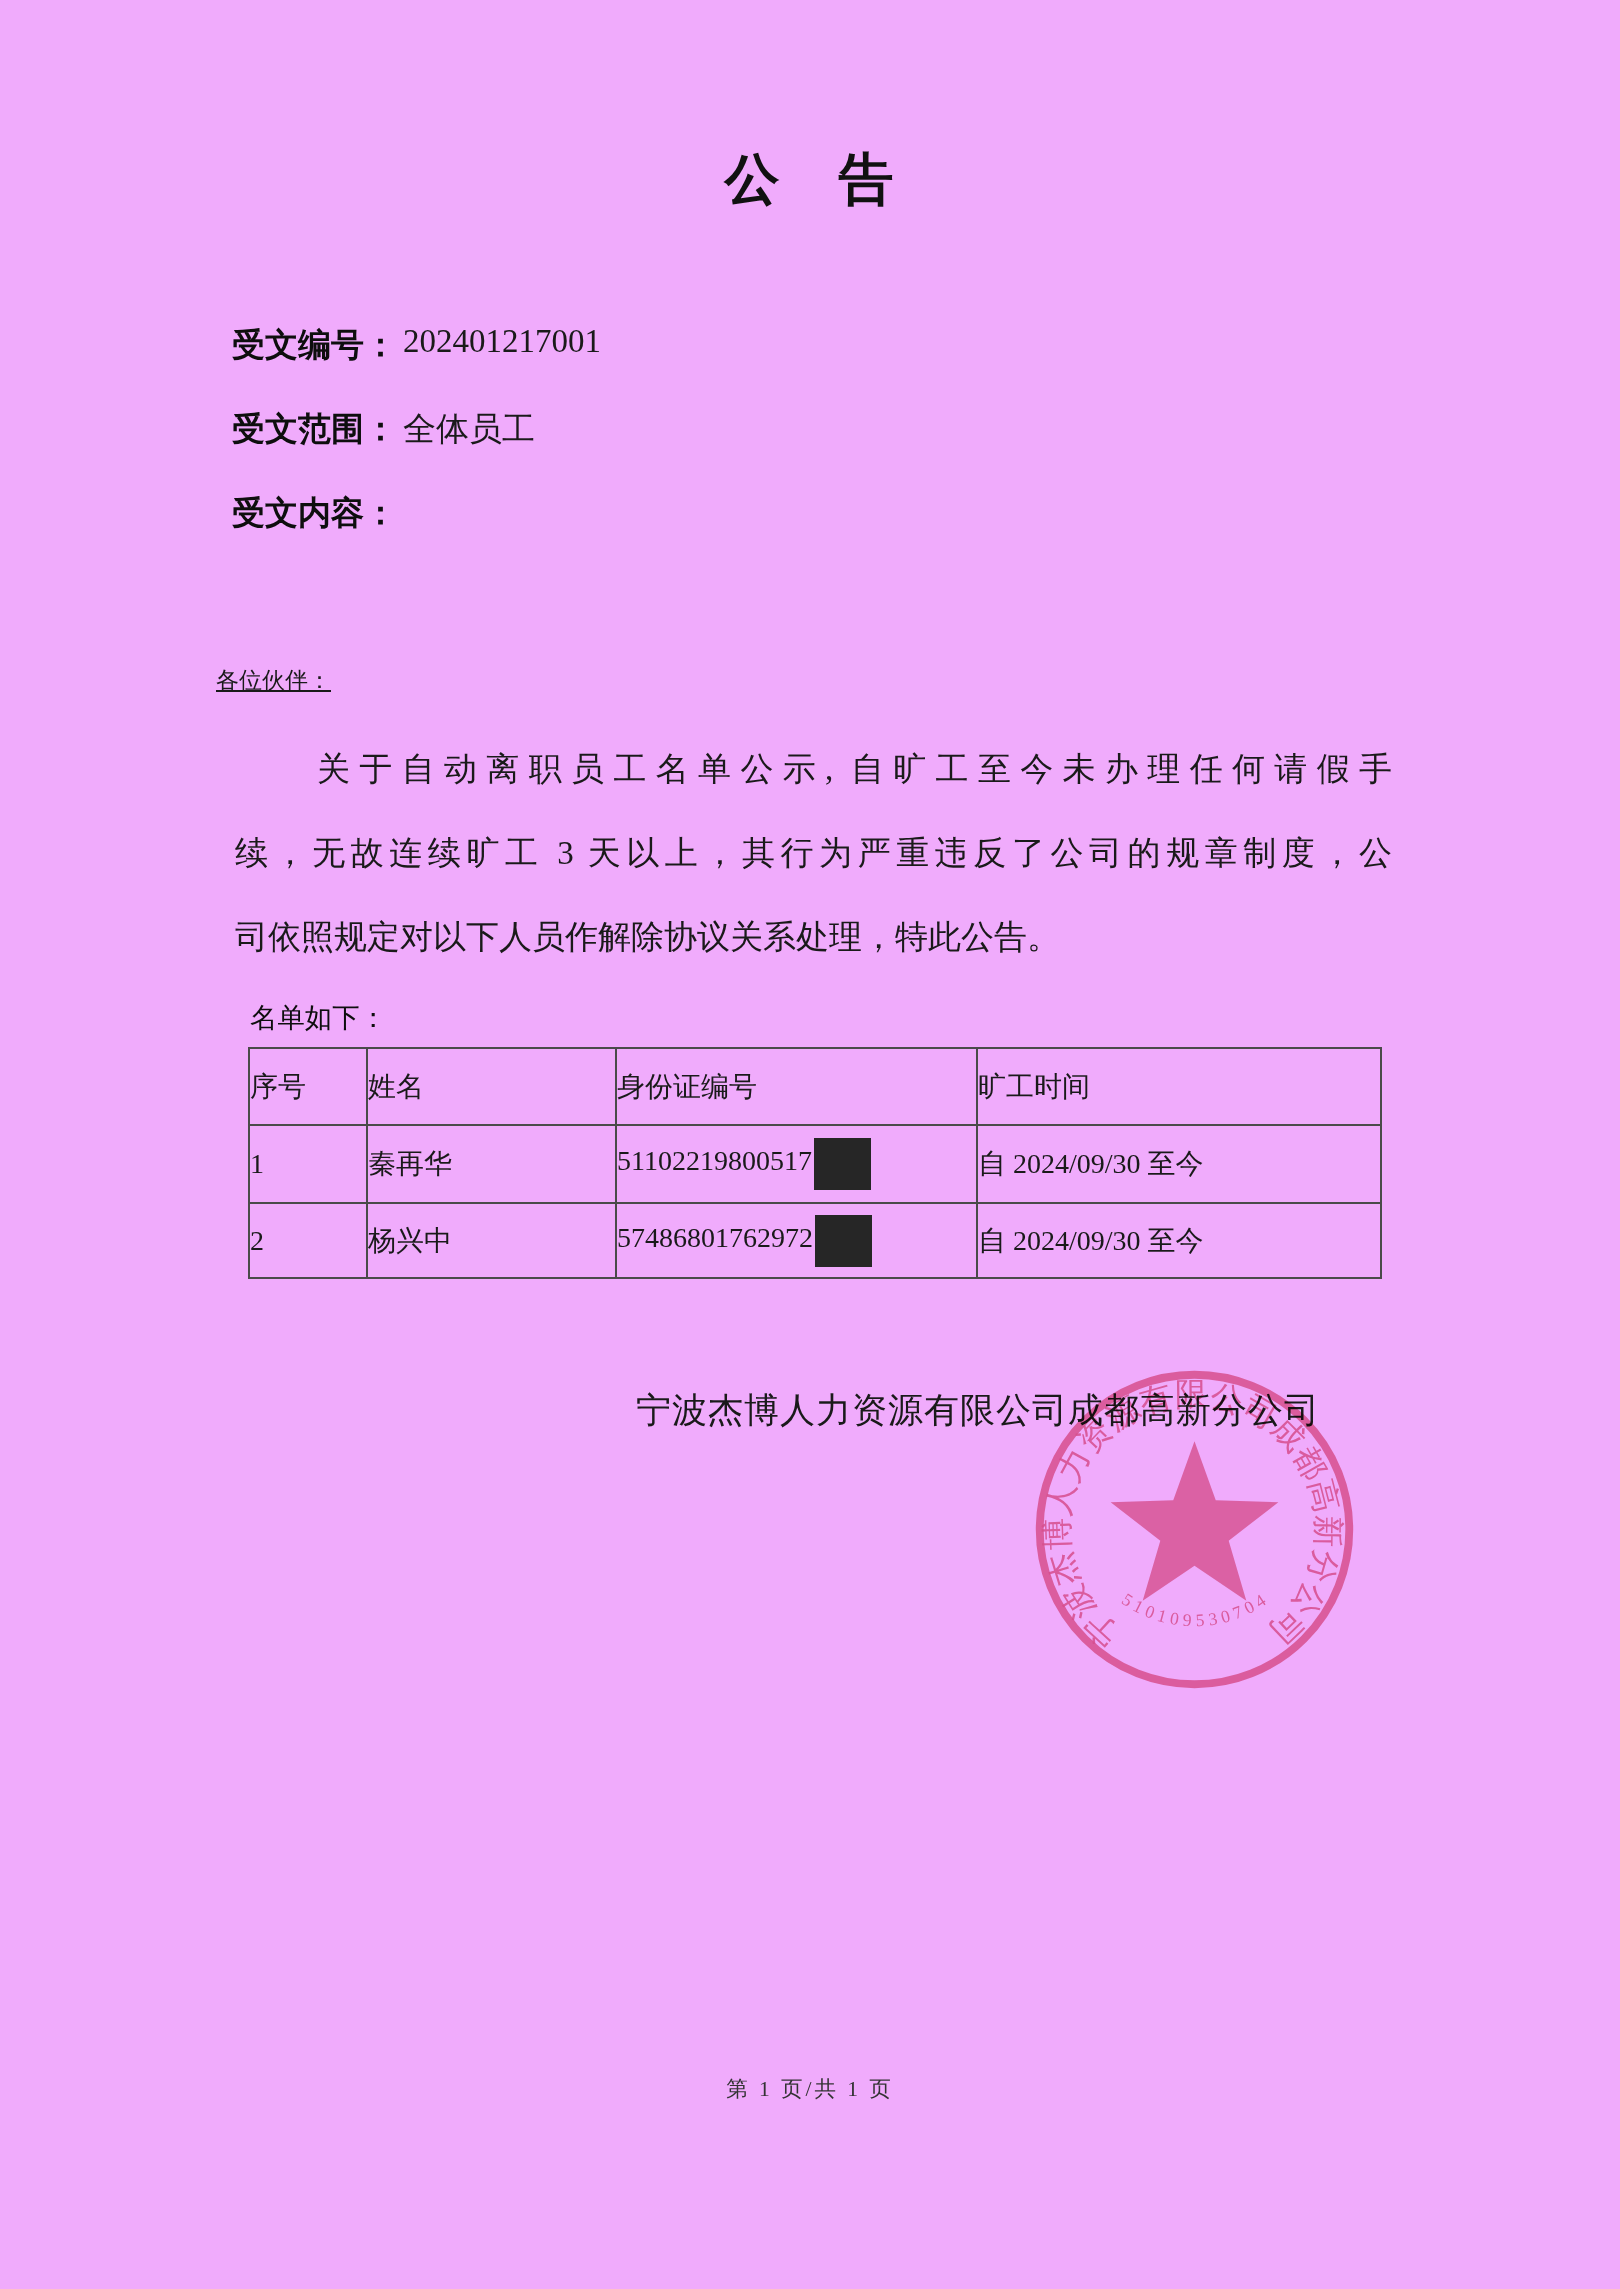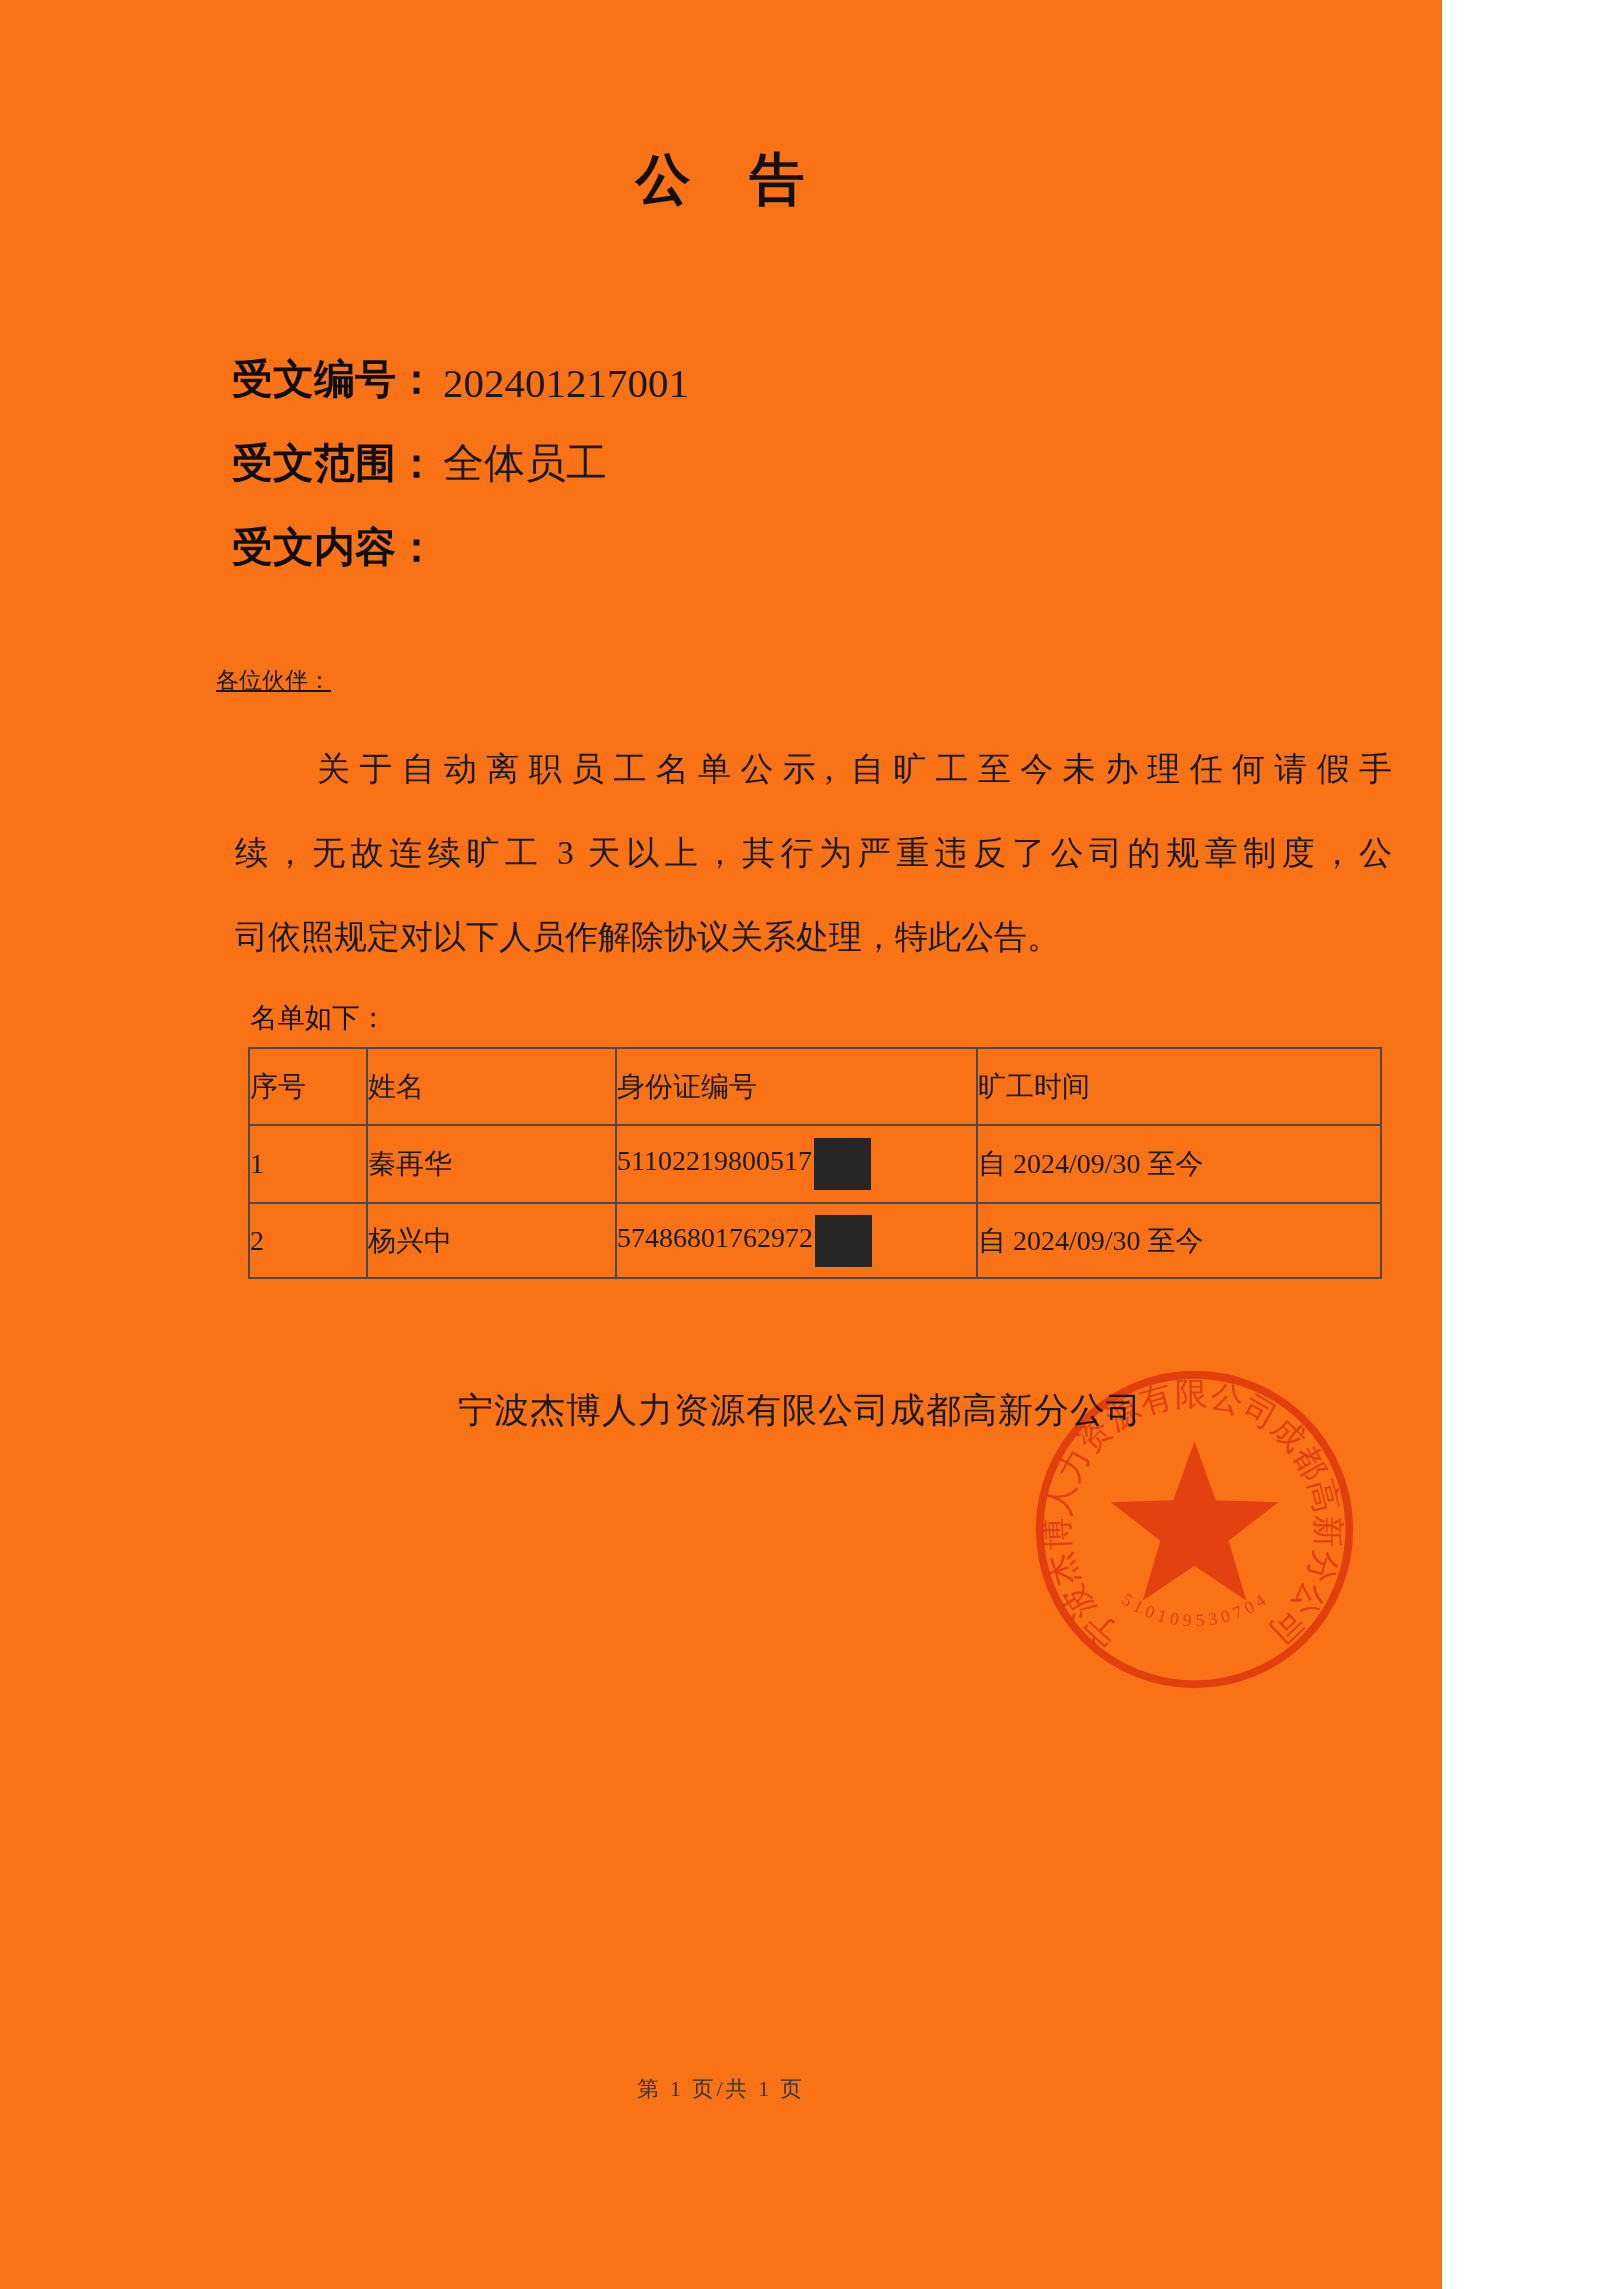--- a/index.html
+++ b/index.html
@@ -1,37 +1,37 @@
 <!DOCTYPE html>
 <html style="--stamp-color: #e0607f;"><head>
 <meta charset="utf-8">
 <style>
   :root { --stamp-color: #e0607f; }
   * { margin: 0; padding: 0; box-sizing: border-box; }
   html, body { background: #ffffff; }
   body { font-family: "Liberation Serif", serif; color: #1a1a1a; }
   .page {
     position: relative;
-    width: 1442px;
+    width: 1620px;
     height: 2290px;
-    background: #f97316;
+    background: #f0abfc;
     overflow: hidden;
   }
   .title {
     position: absolute;
     top: 143px; left: 0; width: 100%;
     text-align: center;
     font-family: "Liberation Sans", sans-serif;
     font-weight: bold;
     font-size: 55px;
     letter-spacing: 2px;
     color: #111;
   }
   .meta { position: absolute; left: 232px; top: 323px; width: 1166px; }
-  .meta-row { height: 84px; font-size: 41px; display: flex; align-items: flex-end; }
+  .meta-row { height: 84px; font-size: 33px; display: flex; align-items: flex-start; }
   .meta-label {
     font-family: "Liberation Sans", sans-serif;
     font-weight: bold; color: #0e0e0e;
   }
   .meta-value { font-family: "Liberation Serif", serif; padding-left: 5.9px; }
   .salutation {
     position: absolute; left: 216px; top: 665px;
     font-size: 23px;
     text-decoration: underline;
   }

